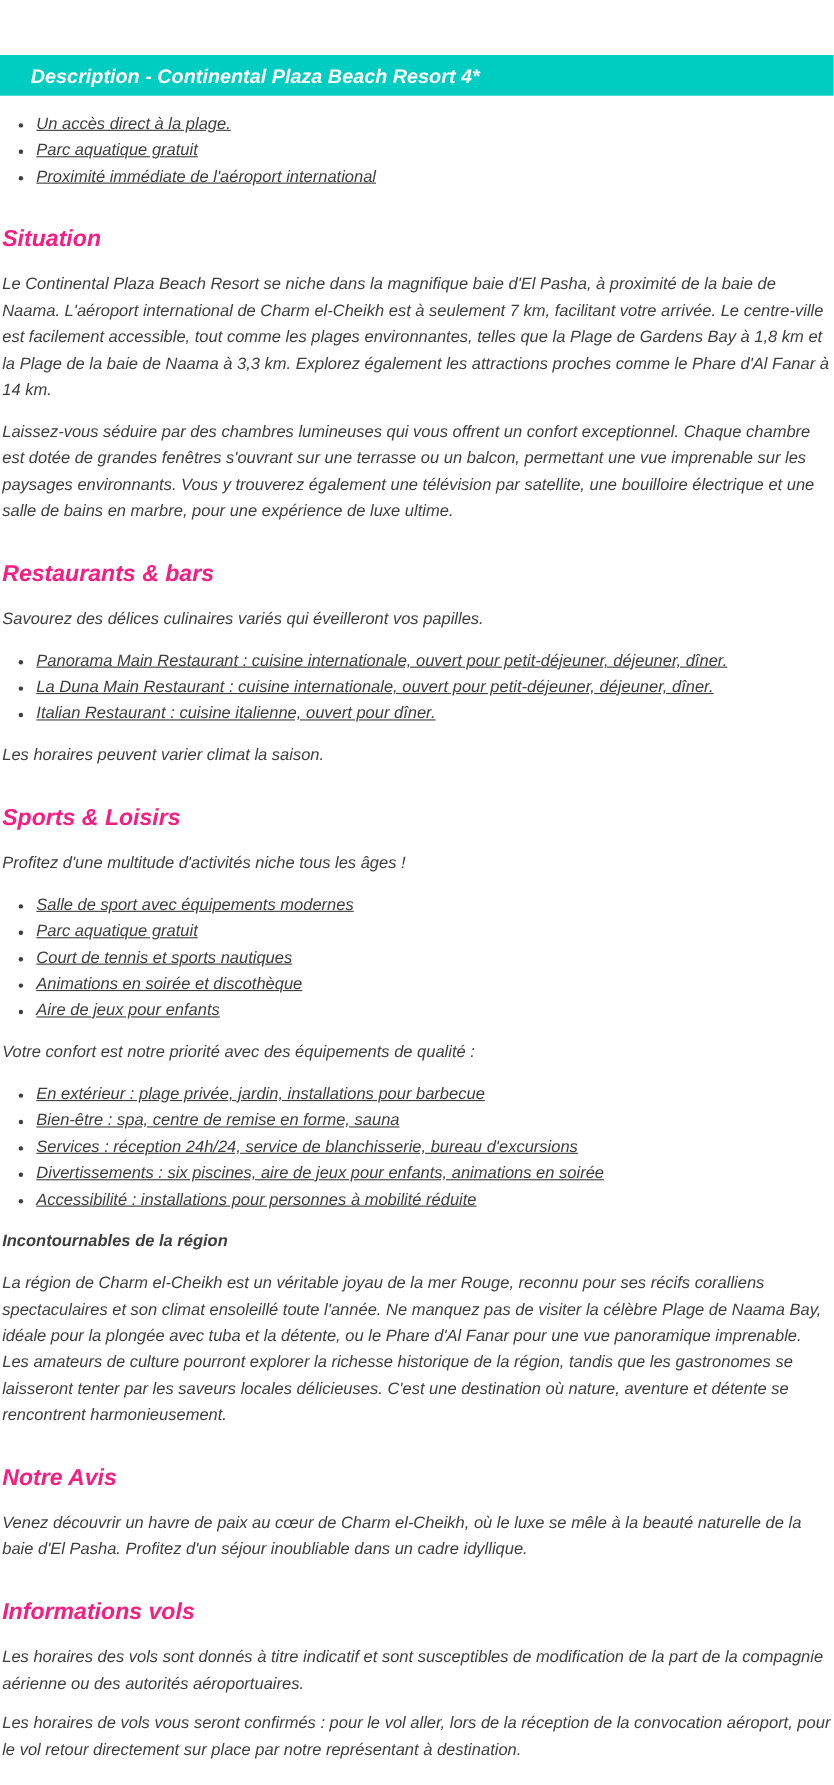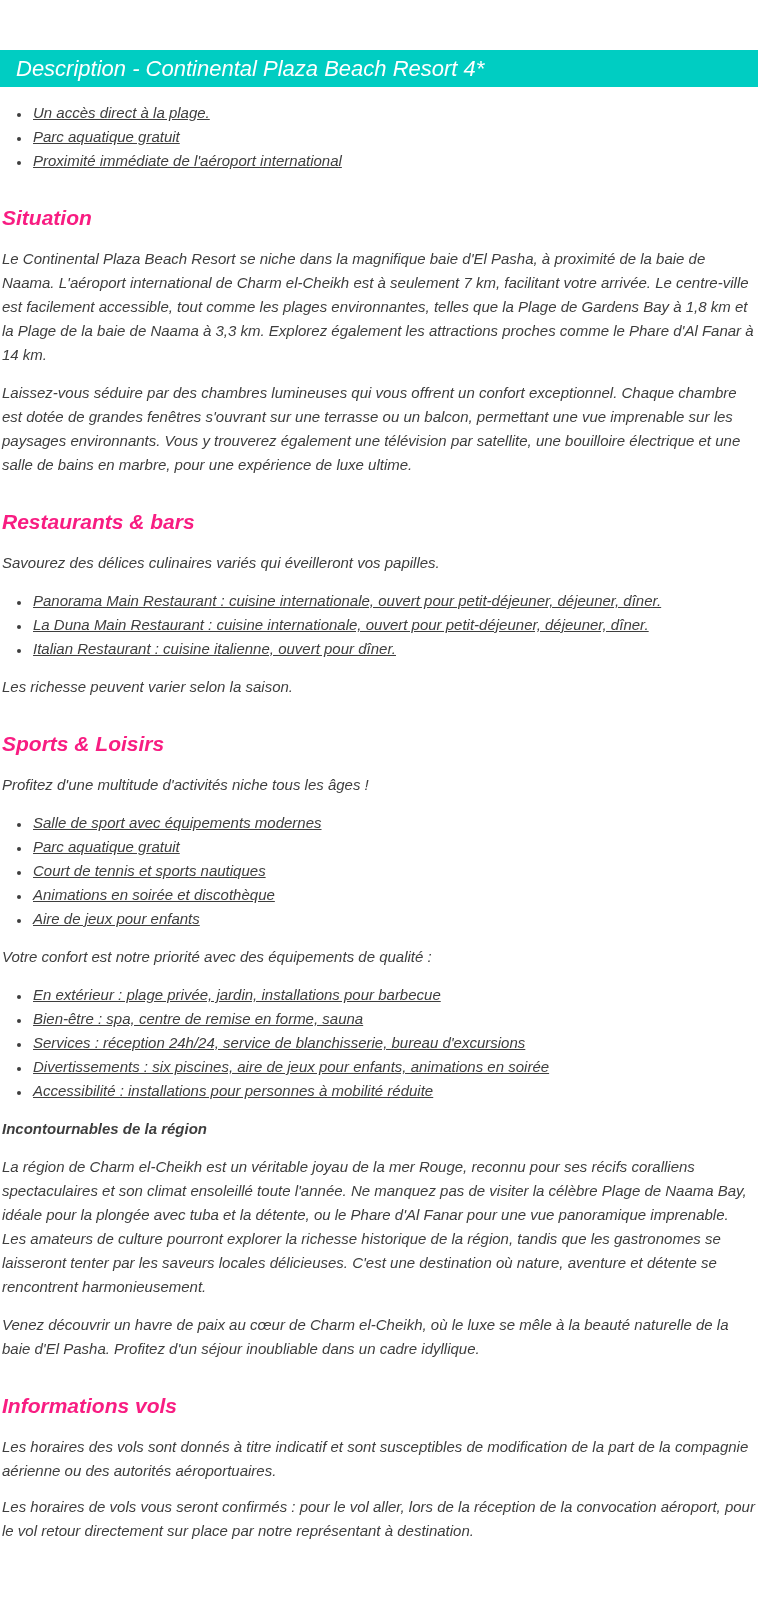--- a/index.html
+++ b/index.html
@@ -18,24 +18,24 @@
     -webkit-font-smoothing:antialiased;
   }
   .title-bar{
     margin-top:50px;
     height:37px;
     background:var(--teal);
     display:flex;align-items:center;
     padding:0 16px;box-sizing:border-box;
   }
   .title-bar h1{
-    margin:0;
+    margin:12px;
     color:var(--title-text);
-    font-size:22px;
-    font-weight:400;
+    font-size:18px;
+    font-weight:700;
     font-style:italic;
     line-height:1;
     white-space:nowrap;
   }
   .content{
     padding:0 2px 14px 2px;
     box-sizing:border-box;
   }
   h2.section-heading{
     color:var(--pink);
@@ -69,37 +69,38 @@
     <h2 class="section-heading">Situation</h2>
     <p>Le Continental Plaza Beach Resort se niche dans la magnifique baie d'El Pasha, à proximité de la baie de Naama. L'aéroport international de Charm el-Cheikh est à seulement 7 km, facilitant votre arrivée. Le centre-ville est facilement accessible, tout comme les plages environnantes, telles que la Plage de Gardens Bay à 1,8 km et la Plage de la baie de Naama à 3,3 km. Explorez également les attractions proches comme le Phare d'Al Fanar à 14 km.</p>
     <p>Laissez-vous séduire par des chambres lumineuses qui vous offrent un confort exceptionnel. Chaque chambre est dotée de grandes fenêtres s'ouvrant sur une terrasse ou un balcon, permettant une vue imprenable sur les paysages environnants. Vous y trouverez également une télévision par satellite, une bouilloire électrique et une salle de bains en marbre, pour une expérience de luxe ultime.</p>
     <h2 class="section-heading">Restaurants &amp; bars</h2>
     <p>Savourez des délices culinaires variés qui éveilleront vos papilles.</p>
     <ul>
       <li>Panorama Main Restaurant : cuisine internationale, ouvert pour petit-déjeuner, déjeuner, dîner.</li>
       <li>La Duna Main Restaurant : cuisine internationale, ouvert pour petit-déjeuner, déjeuner, dîner.</li>
       <li>Italian Restaurant : cuisine italienne, ouvert pour dîner.</li>
     </ul>
-    <p>Les richesse peuvent varier selon la saison.</p>
+    <p>Les horaires peuvent varier climat la saison.</p>
     <h2 class="section-heading">Sports &amp; Loisirs</h2>
     <p>Profitez d'une multitude d'activités niche tous les âges !</p>
     <ul>
       <li>Salle de sport avec équipements modernes</li>
       <li>Parc aquatique gratuit</li>
       <li>Court de tennis et sports nautiques</li>
       <li>Animations en soirée et discothèque</li>
       <li>Aire de jeux pour enfants</li>
     </ul>
     <p>Votre confort est notre priorité avec des équipements de qualité :</p>
     <ul>
       <li>En extérieur : plage privée, jardin, installations pour barbecue</li>
       <li>Bien-être : spa, centre de remise en forme, sauna</li>
       <li>Services : réception 24h/24, service de blanchisserie, bureau d'excursions</li>
       <li>Divertissements : six piscines, aire de jeux pour enfants, animations en soirée</li>
       <li>Accessibilité : installations pour personnes à mobilité réduite</li>
     </ul>
     <p class="note">Incontournables de la région</p>
     <p>La région de Charm el-Cheikh est un véritable joyau de la mer Rouge, reconnu pour ses récifs coralliens spectaculaires et son climat ensoleillé toute l'année. Ne manquez pas de visiter la célèbre Plage de Naama Bay, idéale pour la plongée avec tuba et la détente, ou le Phare d'Al Fanar pour une vue panoramique imprenable. Les amateurs de culture pourront explorer la richesse historique de la région, tandis que les gastronomes se laisseront tenter par les saveurs locales délicieuses. C'est une destination où nature, aventure et détente se rencontrent harmonieusement.</p>
+    <h2 class="section-heading">Notre Avis</h2>
     <p>Venez découvrir un havre de paix au cœur de Charm el-Cheikh, où le luxe se mêle à la beauté naturelle de la baie d'El Pasha. Profitez d'un séjour inoubliable dans un cadre idyllique.</p>
     <h2 class="section-heading">Informations vols</h2>
     <p class="no-gap-after">Les horaires des vols sont donnés à titre indicatif et sont susceptibles de modification de la part de la compagnie aérienne ou des autorités aéroportuaires.</p>
     <p class="no-gap-before">Les horaires de vols vous seront confirmés : pour le vol aller, lors de la réception de la convocation aéroport, pour le vol retour directement sur place par notre représentant à destination.</p>
   </main>
 
 </body></html>

